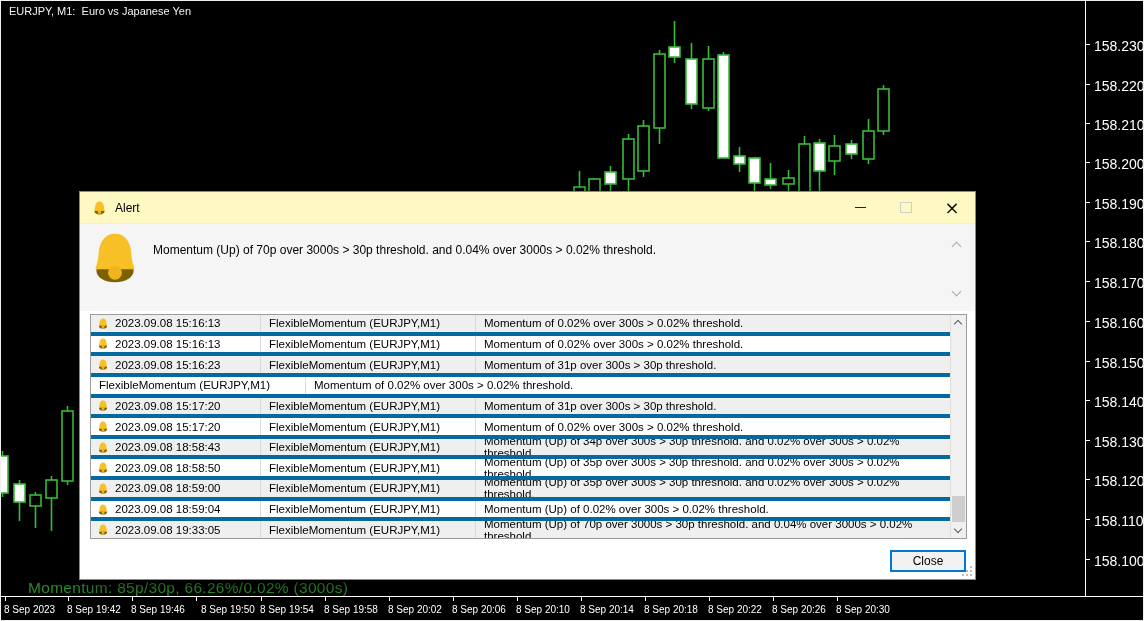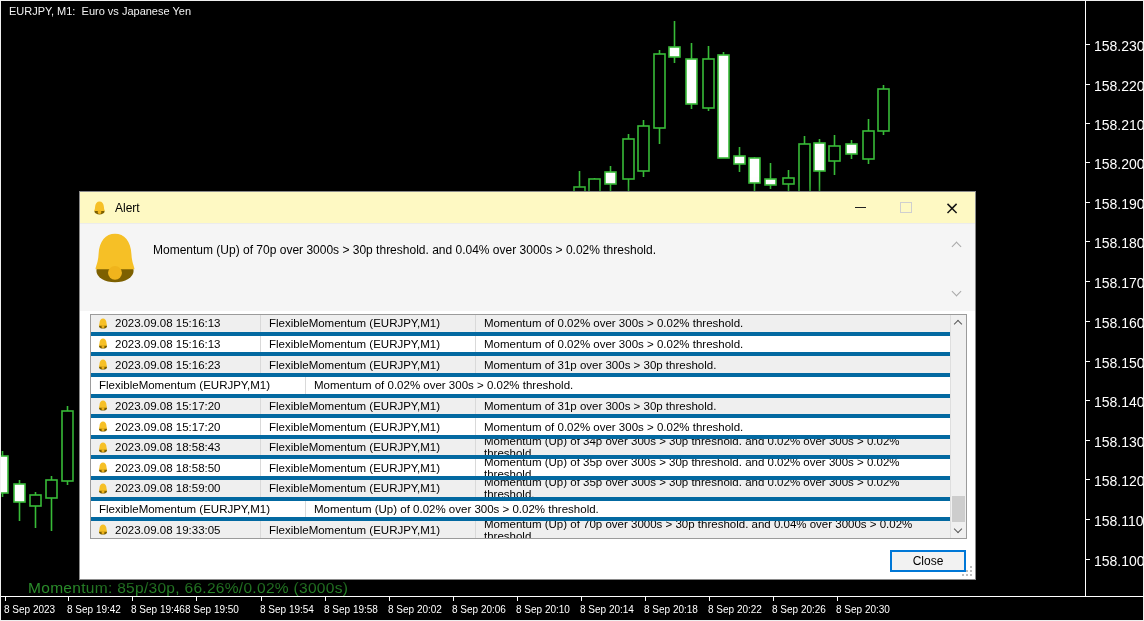--- a/index.html
+++ b/index.html
@@ -226,21 +226,21 @@
       <div class="price-label" style="top: 552px;">158.100</div>
     </div>
   <div class="time-axis" id="time-axis">
       <div class="time-tick" style="left: 4px;"></div>
       <div class="time-label" style="left: 3px;">8 Sep 2023</div>
       <div class="time-tick" style="left: 67px;"></div>
       <div class="time-label" style="left: 66px;">8 Sep 19:42</div>
       <div class="time-tick" style="left: 131px;"></div>
       <div class="time-label" style="left: 130px;">8 Sep 19:46</div>
       <div class="time-tick" style="left: 195px;"></div>
-      <div class="time-label" style="left: 184px;">8 Sep 19:50</div>
+      <div class="time-label" style="left: 200px;">8 Sep 19:50</div>
       <div class="time-tick" style="left: 260px;"></div>
       <div class="time-label" style="left: 259px;">8 Sep 19:54</div>
       <div class="time-tick" style="left: 324px;"></div>
       <div class="time-label" style="left: 323px;">8 Sep 19:58</div>
       <div class="time-tick" style="left: 388px;"></div>
       <div class="time-label" style="left: 387px;">8 Sep 20:02</div>
       <div class="time-tick" style="left: 452px;"></div>
       <div class="time-label" style="left: 451px;">8 Sep 20:06</div>
       <div class="time-tick" style="left: 516px;"></div>
       <div class="time-label" style="left: 515px;">8 Sep 20:10</div>
@@ -405,20 +405,30 @@
  <path d="M24 2 C14 2 7 10 6.3 24 C5.8 33 3.5 36 3 40 L45 40 C44.5 36 42.2 33 41.7 24 C41 10 34 2 24 2 Z" fill="#f6c026"></path>
  <circle cx="24" cy="44" r="7.5" fill="#f0b41c"></circle>
               </svg>
             </span>
             <span class="t">2023.09.08 18:59:00</span>
           </div>
           <div class="cell-source">FlexibleMomentum (EURJPY,M1)</div>
           <div class="cell-msg">Momentum (Up) of 35p over 300s &gt; 30p threshold. and 0.02% over 300s &gt; 0.02% threshold.</div>
         </div>
         <div class="row">
+          <div class="cell-time">
+            <span class="bell">
+              <svg width="10" height="11" viewBox="0 0 48 56">
+ <ellipse cx="24" cy="42" rx="20" ry="12" fill="#7d6000"></ellipse>
+ <path d="M24 2 C14 2 7 10 6.3 24 C5.8 33 3.5 36 3 40 L45 40 C44.5 36 42.2 33 41.7 24 C41 10 34 2 24 2 Z" fill="#f6c026"></path>
+ <circle cx="24" cy="44" r="7.5" fill="#f0b41c"></circle>
+              </svg>
+            </span>
+            <span class="t">2023.09.08 18:59:04</span>
+          </div>
           <div class="cell-source">FlexibleMomentum (EURJPY,M1)</div>
           <div class="cell-msg">Momentum (Up) of 0.02% over 300s &gt; 0.02% threshold.</div>
         </div>
         <div class="row">
           <div class="cell-time">
             <span class="bell">
               <svg width="10" height="11" viewBox="0 0 48 56">
  <ellipse cx="24" cy="42" rx="20" ry="12" fill="#7d6000"></ellipse>
  <path d="M24 2 C14 2 7 10 6.3 24 C5.8 33 3.5 36 3 40 L45 40 C44.5 36 42.2 33 41.7 24 C41 10 34 2 24 2 Z" fill="#f6c026"></path>
  <circle cx="24" cy="44" r="7.5" fill="#f0b41c"></circle>

